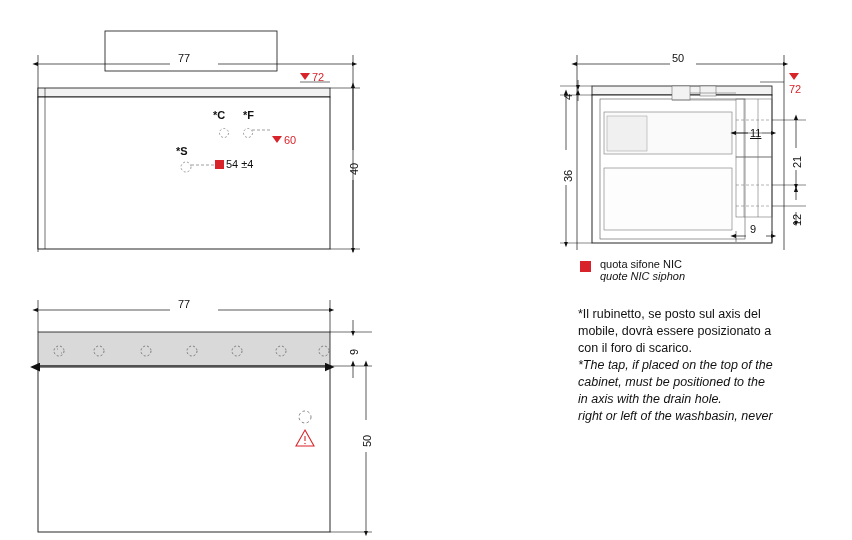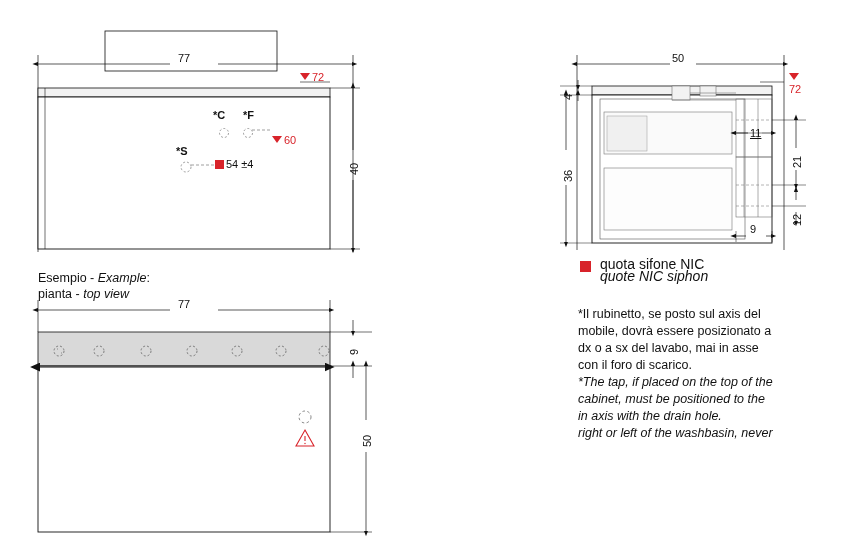--- a/index.html
+++ b/index.html
@@ -15,21 +15,21 @@
   svg.tech { position:absolute; left:0; top:0; width:852px; height:540px; }
   .dim { position:absolute; font-size:11px; color:#111; }
   .dim-b { position:absolute; font-size:11px; color:#111; font-weight:bold; }
 
   .label-block { position:absolute; font-size:12.5px; line-height:16px; color:#111; }
   .label-block .it { font-style:italic; }
 
   .note { position:absolute; font-size:12.5px; line-height:17px; color:#111; width:232px; }
   .note .it { font-style:italic; }
 
-  .legend { position:absolute; font-size:14px; line-height:11.5px; color:#111; }
+  .legend { position:absolute; font-size:11px; line-height:11.5px; color:#111; }
   .legend .it { font-style:italic; }
 
   .swatch {
     position:absolute; width:11px; height:11px; background:#d8232a;
   }
   .vert {
     position:absolute;
     transform-origin:0 0;
     transform:rotate(-90deg);
     font-size:11px;
@@ -217,28 +217,20 @@
   </div>
 
   <div class="dim-b" style="left:176px; top:145px;">*S</div>
 
   <div class="dim" style="left:215px; top:158px;">
     <span class="redsq"></span><span>54 ±4</span>
   </div>
 
   <div class="vert" style="left:348px; top:175px;">40</div>
 
-  <div class="label-block" style="left:38px; top:270px;">
-    <div>
-      <span>Esempio - </span><span class="it">Example</span><span>:</span>
-    </div>
-    <div>
-      <span>pianta - </span><span class="it">top view</span>
-    </div>
-  </div>
 
   <div class="dim" style="left:178px; top:298px;">77</div>
   <div class="vert" style="left:348px; top:355px;">9</div>
   <div class="vert" style="left:361px; top:447px;">50</div>
 
   <div class="dim" style="left:672px; top:52px;">50</div>
 
   <div class="dim" style="left:789px; top:71px;">
     <span class="tri-red"></span><span class="red">72</span>
   </div>
@@ -253,21 +245,20 @@
 
   <div class="swatch" style="left:580px; top:261px;"></div>
   <div class="legend" style="left:600px; top:259px;">
     <div>quota sifone NIC</div>
     <div class="it">quote NIC siphon</div>
   </div>
 
   <div class="note" style="left:578px; top:306px;">
     <div>*Il rubinetto, se posto sul axis del</div>
     <div>mobile, dovrà essere posizionato a</div>
-    <div>dx o a sx del lavabo, mai in asse</div>
     <div>con il foro di scarico.</div>
     <div class="it">*The tap, if placed on the top of the</div>
     <div class="it">cabinet, must be positioned to the</div>
     <div class="it">in axis with the drain hole.</div>
     <div class="it">right or left of the washbasin, never</div>
   </div>
 
 </div>
 
 </body></html>

